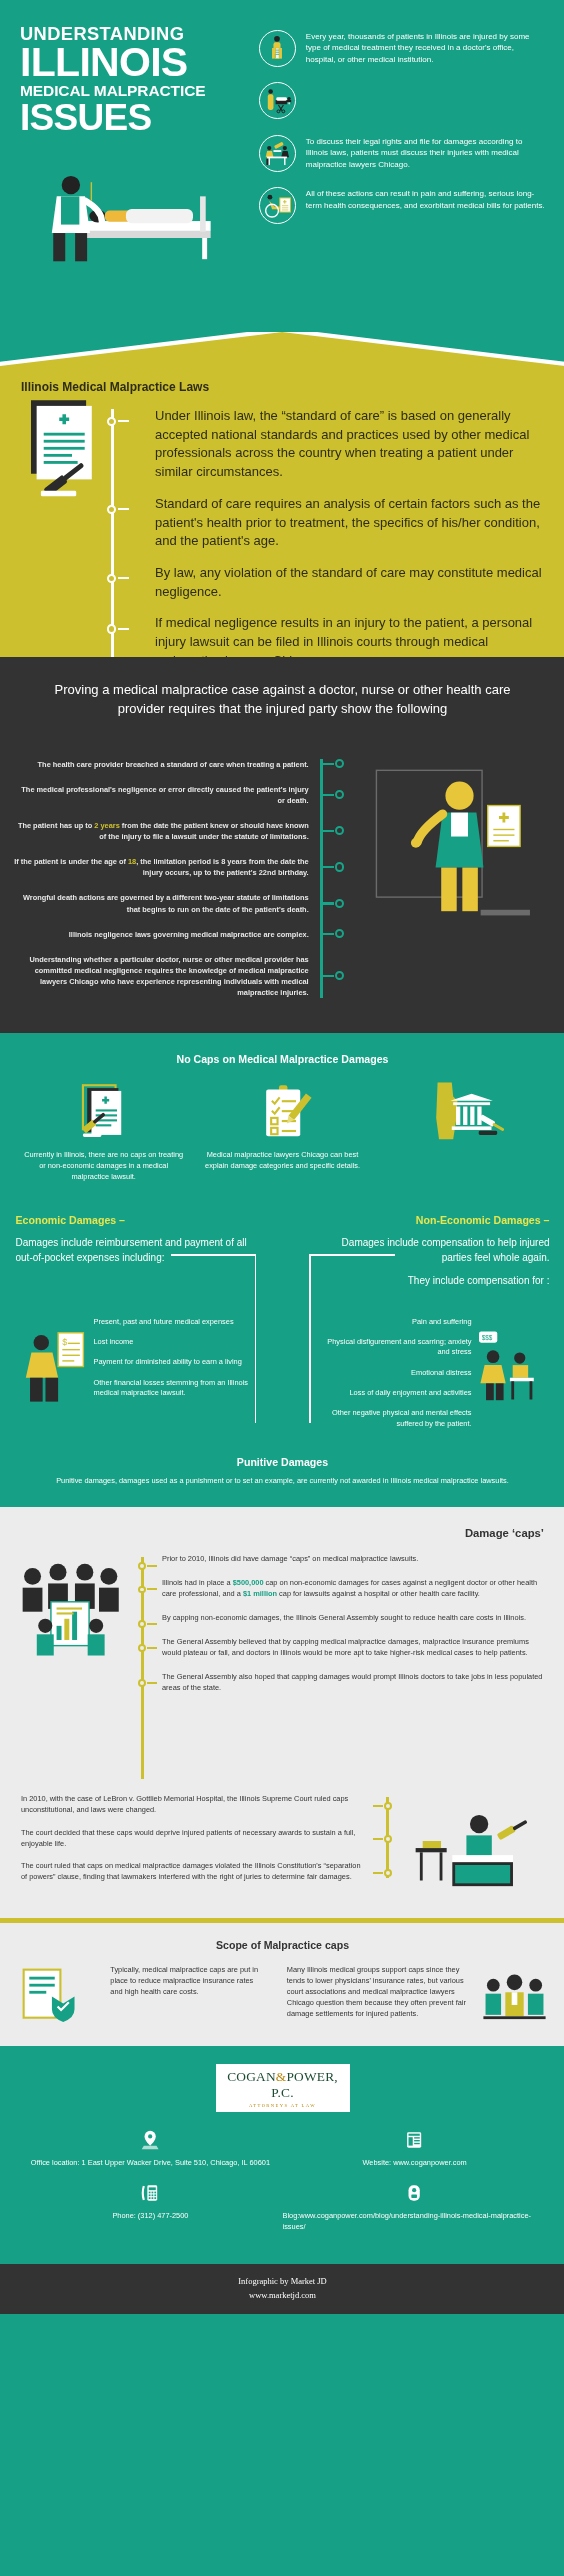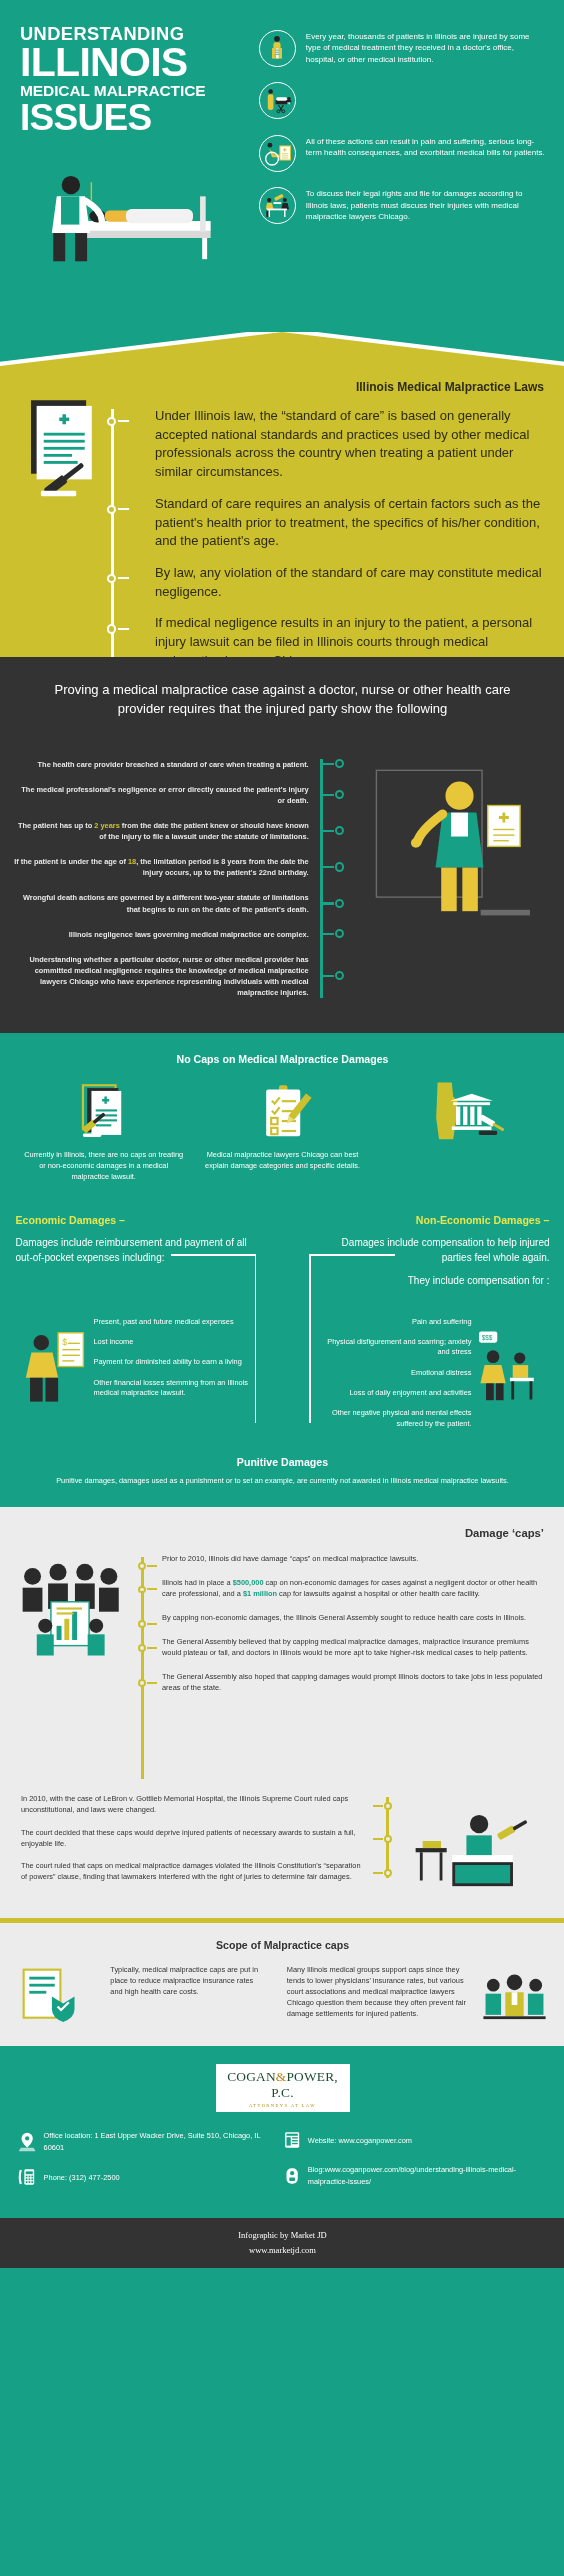--- a/index.html
+++ b/index.html
@@ -33,21 +33,21 @@
 
   
   .laws { height:325px; position:relative; overflow:hidden; background:#16a085; }
   .chev { position:absolute; top:0; left:0; width:565px; height:325px;
           background:#cdc02e;
           clip-path: polygon(0 34px, 282px 0, 565px 34px, 565px 325px, 0 325px); }
   .chev-w { position:absolute; top:-4.2px; left:0; width:565px; height:332px;
           background:#ffffff;
           clip-path: polygon(0 34px, 282px 0, 565px 34px, 565px 40px, 282px 5.6px, 0 40px); }
   .laws-inner { position:relative; padding:48px 21px 0 21px; }
-  .laws-h { color:#2e2c16; font-size:12px; font-weight:bold; text-align:right; margin-bottom:12.7px;}
+  .laws-h { color:#2e2c16; font-size:12px; font-weight:bold; margin-bottom:12.7px;}
   .tl { position:relative; padding-left:134px; }
   .tl-line { position:absolute; left:90px; top:2.8px; bottom:2.8px; width:2.8px; background:#fff; }
   .tl-item { position:relative; margin-bottom:12.7px; }
   .tl-item p { color:#2e2c16; font-size:13px; line-height:1.45; }
   .dot { position:absolute; left:-48px; top:10px; width:9.2px; height:9.2px;
          border-radius:50%; border:2.1px solid #fff; background:#cdc02e; }
   .dash { position:absolute; left:-37px; top:13.4px; width:11.3px; height:2.1px; background:#fff; }
   .doc-ico { position:absolute; left:21px; top:64px; width:85px; height:106px; }
 
   
@@ -127,21 +127,21 @@
   .sc-a { width:152px; } .sc-b { width:191px; }
 
   
   .contact { padding:18.3px 0 17px 0; }
   .logo { width:134px; margin:0 auto 18.3px auto; background:#fff; padding:5.6px 7px 4.2px 7px; text-align:center; }
   .logo .l1 { font-family:"Liberation Serif", serif; font-size:13.4px; color:#1d4c33; letter-spacing:0.2px;}
   .logo .l1 em { color:#b8860b; font-style:normal; }
   .logo .l2 { font-family:"Liberation Serif", serif; font-size:4.6px; color:#b8860b; letter-spacing:1.4px; margin-top:1.4px;}
   .cgrid { display:flex; padding:0 18.3px; }
   .ccol { width:50%; }
-  .crow { display:flex; gap:7px; margin-bottom:14px; align-items:center; }
+  .crow { display:flex; gap:7px; margin-bottom:14px; align-items:center;flex-direction:column; }
   .crow .ci { width:18.3px; height:20px; flex:0 0 18.3px; position:relative; }
   .crow p { color:#fff; font-size:7.4px; line-height:1.55; }
 
   .byline { background:#333; padding:10px 0 11.3px 0; text-align:center; }
   .byline p { color:#fff; font-family:"Liberation Serif", serif; font-size:8.5px; line-height:1.7; }
 
   svg { display:block; overflow:visible; }
 </style>
 </head>
 <body>
@@ -210,49 +210,49 @@
             <path d="M26 31 l5 8 M33 31 l-5 8" stroke="#222" stroke-width="1.6"></path>
             <circle cx="26" cy="40" r="2" fill="none" stroke="#222" stroke-width="1.4"></circle>
             <circle cx="33" cy="40" r="2" fill="none" stroke="#222" stroke-width="1.4"></circle>
           </svg>
         </div>
       </div>
 
       <div class="hrow">
         <div class="circ">
           <svg width="34" height="34" viewBox="0 0 48 48" style="position:absolute;top:0;left:0">
-            <circle cx="14" cy="13" r="3.4" fill="#222"></circle>
-            <path d="M13 18 l7 8 h9 v4 h-12 z" fill="#e8c63a"></path>
-            <circle cx="17" cy="32" r="9" fill="none" stroke="#fff" stroke-width="2"></circle>
-            <rect x="28" y="14" width="15" height="20" fill="#fff" stroke="#cdc02e" stroke-width="1.4"></rect>
-            <path d="M35 17v5 M32.5 19.5h5" stroke="#cdc02e" stroke-width="1.4"></path>
-            <line x1="31" y1="25" x2="40" y2="25" stroke="#cdc02e"></line>
-            <line x1="31" y1="28" x2="40" y2="28" stroke="#cdc02e"></line>
-            <line x1="31" y1="31" x2="40" y2="31" stroke="#cdc02e"></line>
-          </svg>
-        </div>
-        <p>All of these actions can result in pain and suffering, serious long-term health consequences, and exorbitant medical bills for patients.</p>
-      </div>
-
-      <div class="hrow">
-        <div class="circ">
-          <svg width="34" height="34" viewBox="0 0 48 48" style="position:absolute;top:0;left:0">
             <circle cx="13" cy="17" r="3" fill="#222"></circle>
             <path d="M10 21 h7 l2 9 h-11 z" fill="#e8c63a"></path>
             <rect x="9" y="32" width="4" height="9" fill="#222"></rect>
             <circle cx="35" cy="17" r="3" fill="#222"></circle>
             <path d="M32 21 h7 l2 9 h-11 z" fill="#222"></path>
             <rect x="10" y="29" width="28" height="2.5" fill="#fff"></rect>
             <rect x="12" y="31" width="2" height="10" fill="#fff"></rect>
             <rect x="34" y="31" width="2" height="10" fill="#fff"></rect>
             <rect x="20" y="11" width="13" height="5" rx="1.5" fill="#e8c63a" transform="rotate(-28 26 13)"></rect>
             <rect x="19" y="20" width="11" height="2.5" fill="#fff"></rect>
           </svg>
         </div>
         <p>To discuss their legal rights and file for damages according to Illinois laws, patients must discuss their injuries with medical malpractice lawyers Chicago.</p>
+      </div>
+
+      <div class="hrow">
+        <div class="circ">
+          <svg width="34" height="34" viewBox="0 0 48 48" style="position:absolute;top:0;left:0">
+            <circle cx="14" cy="13" r="3.4" fill="#222"></circle>
+            <path d="M13 18 l7 8 h9 v4 h-12 z" fill="#e8c63a"></path>
+            <circle cx="17" cy="32" r="9" fill="none" stroke="#fff" stroke-width="2"></circle>
+            <rect x="28" y="14" width="15" height="20" fill="#fff" stroke="#cdc02e" stroke-width="1.4"></rect>
+            <path d="M35 17v5 M32.5 19.5h5" stroke="#cdc02e" stroke-width="1.4"></path>
+            <line x1="31" y1="25" x2="40" y2="25" stroke="#cdc02e"></line>
+            <line x1="31" y1="28" x2="40" y2="28" stroke="#cdc02e"></line>
+            <line x1="31" y1="31" x2="40" y2="31" stroke="#cdc02e"></line>
+          </svg>
+        </div>
+        <p>All of these actions can result in pain and suffering, serious long-term health consequences, and exorbitant medical bills for patients.</p>
       </div>
 
     </div>
   </section>
 
   <section class="sec laws">
     <div class="chev-w"></div>
     <div class="chev"></div>
 
     <div class="doc-ico">

